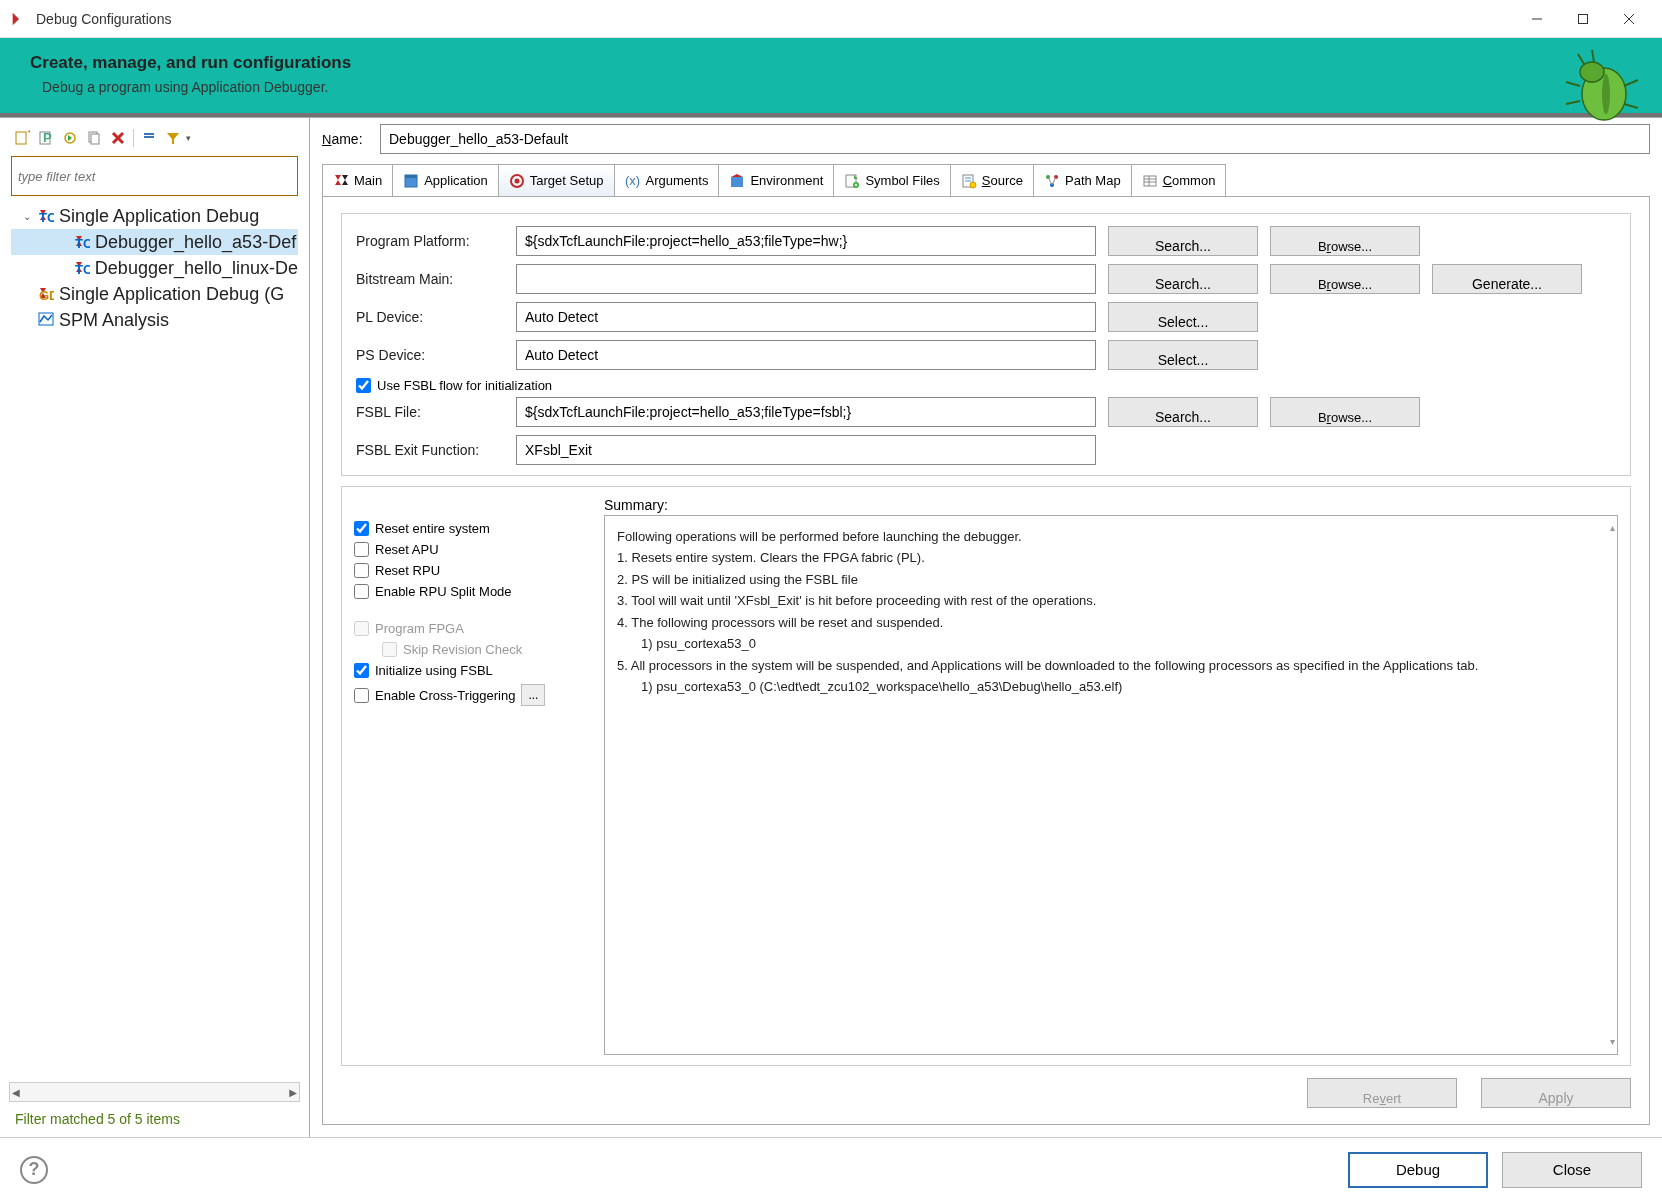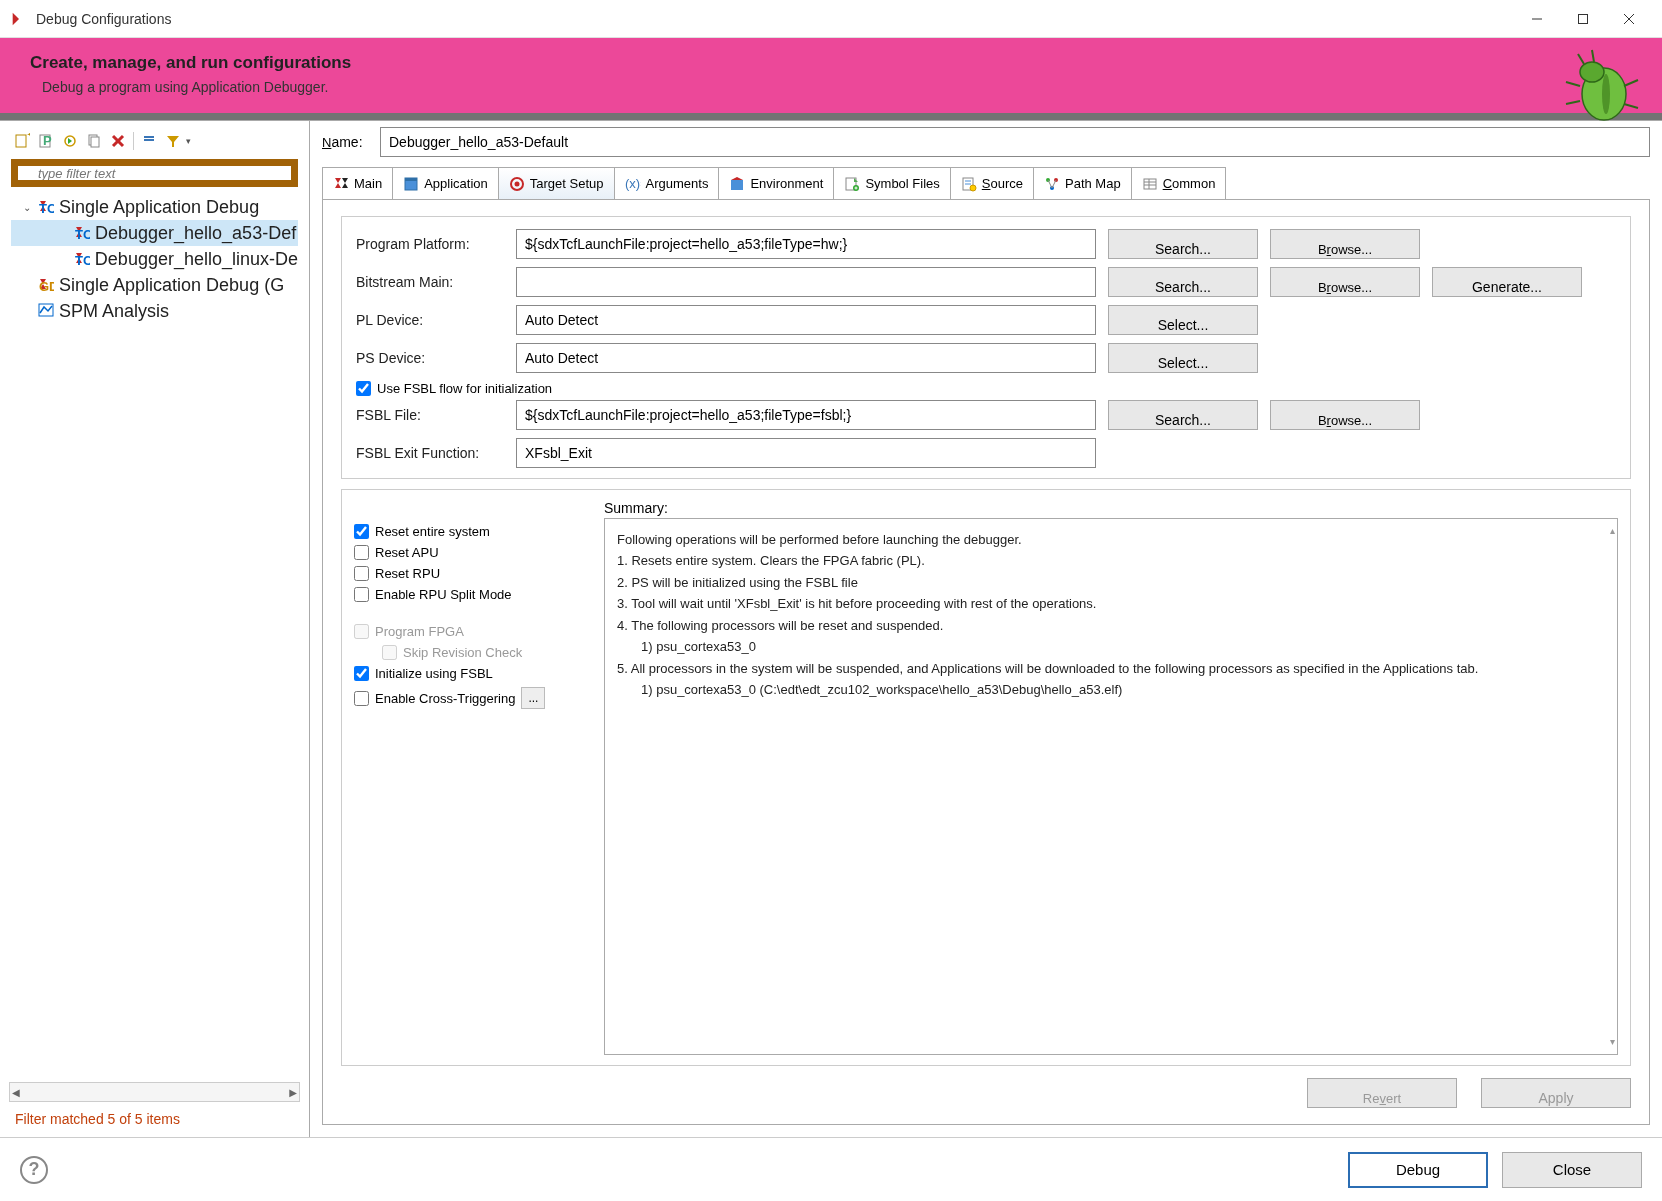--- a/index.html
+++ b/index.html
@@ -7,53 +7,53 @@
 
 
 .titlebar { height: 38px; display: flex; align-items: center; padding: 0 10px; background: #fff; border-bottom: 1px solid #e0e0e0; }
 .titlebar .app-icon { width: 18px; height: 18px; margin-right: 8px; }
 .titlebar .title { flex: 1; font-size: 14px; color: #333; }
 .titlebar .win-controls { display: flex; gap: 0; }
 .titlebar .win-btn { width: 46px; height: 30px; display: flex; align-items: center; justify-content: center; color: #333; }
 .titlebar .win-btn svg { width: 12px; height: 12px; }
 
 
-.header { padding: 15px 44px 18px 30px; border-bottom: 7px solid #737373; background: #ec4899; position: relative; }
+.header { padding: 15px 44px 18px 30px; border-bottom: 4px solid #737373; background: #14b8a6; position: relative; }
 .header h1 { font-size: 17px; font-weight: bold; color: #222; margin-bottom: 6px; }
 .header p { font-size: 14px; color: #333; padding-left: 12px; }
 .header .bug-icon { position: absolute; right: 20px; top: 8px; width: 80px; height: 80px; }
 
 
 .main { flex: 1; display: flex; border-top: 1px solid #aaa; }
 .left-panel { width: 310px; border-right: 1px solid #aaa; display: flex; flex-direction: column; background: #fff; padding: 5px 5px 0 5px; }
 .right-panel { flex: 1; display: flex; flex-direction: column; padding: 6px 12px 12px 12px; background: #fff; }
 
 
 .toolbar { display: flex; gap: 2px; padding: 4px 6px; align-items: center; }
 .toolbar .tbtn { width: 22px; height: 22px; display: flex; align-items: center; justify-content: center; }
 .toolbar .sep { width: 1px; height: 18px; background: #ccc; margin: 0 2px; }
 
 
 .filter-box { margin: 3px 6px; }
-.filter-box input { width: 100%; height: 28px; border: 7px solid #a16207; padding: 0 20px; font-size: 13px; color: #888; font-style: italic; }
+.filter-box input { width: 100%; height: 40px; border: 1px solid #a16207; padding: 0 6px; font-size: 13px; color: #888; font-style: italic; }
 
 
 .tree { flex: 1; padding: 4px 6px; overflow: hidden; }
 .tree-item { display: flex; align-items: center; height: 26px; white-space: nowrap; overflow: hidden; }
 .tree-item.lvl1 { padding-left: 12px; }
 .tree-item.lvl2 { padding-left: 48px; }
 .tree-item .expander { width: 14px; font-size: 10px; color: #555; }
 .tree-item .ticon { width: 18px; height: 16px; margin-right: 4px; display: inline-flex; justify-content: center; }
 .tree-item.selected { background: #cde6f7; }
 .tree-item .label { font-size: 18px; color: #222; }
 
 .left-scrollbar { height: 20px; border: 1px solid #ccc; margin: 0 4px 4px 4px; display: flex; align-items: center; justify-content: space-between; padding: 0 2px; background: #f5f5f5; }
 .left-scrollbar span { font-size: 10px; color: #666; }
 
-.left-status { padding: 5px 10px 10px 10px; font-size: 14px; color: #c2410c; }
+.left-status { padding: 5px 10px 10px 10px; font-size: 14px; color: #4d7c0f; }
 
 
 .name-row { display: flex; align-items: center; margin-bottom: 10px; }
 .name-row label { width: 58px; font-size: 14px; }
 .name-row label u { text-decoration: underline; }
 .name-row input { flex: 1; height: 30px; border: 1px solid #888; padding: 0 8px; font-size: 14px; }
 
 
 .tabs { display: flex; background: #fff; }
 .tab { display: flex; align-items: center; height: 32px; padding: 0 10px; border: 1px solid #aaa; border-bottom: none; margin-right: -1px; background: #fff; font-size: 14px; gap: 5px; cursor: default; }

